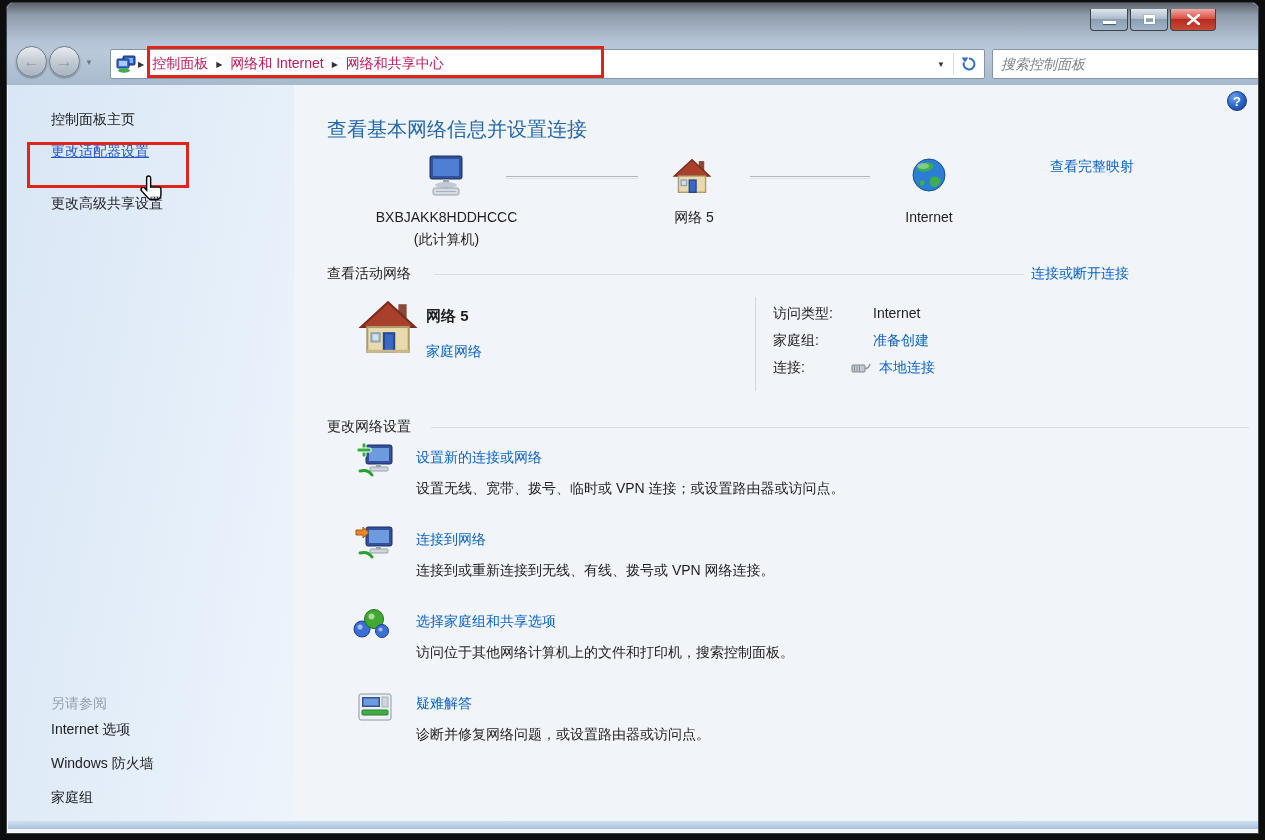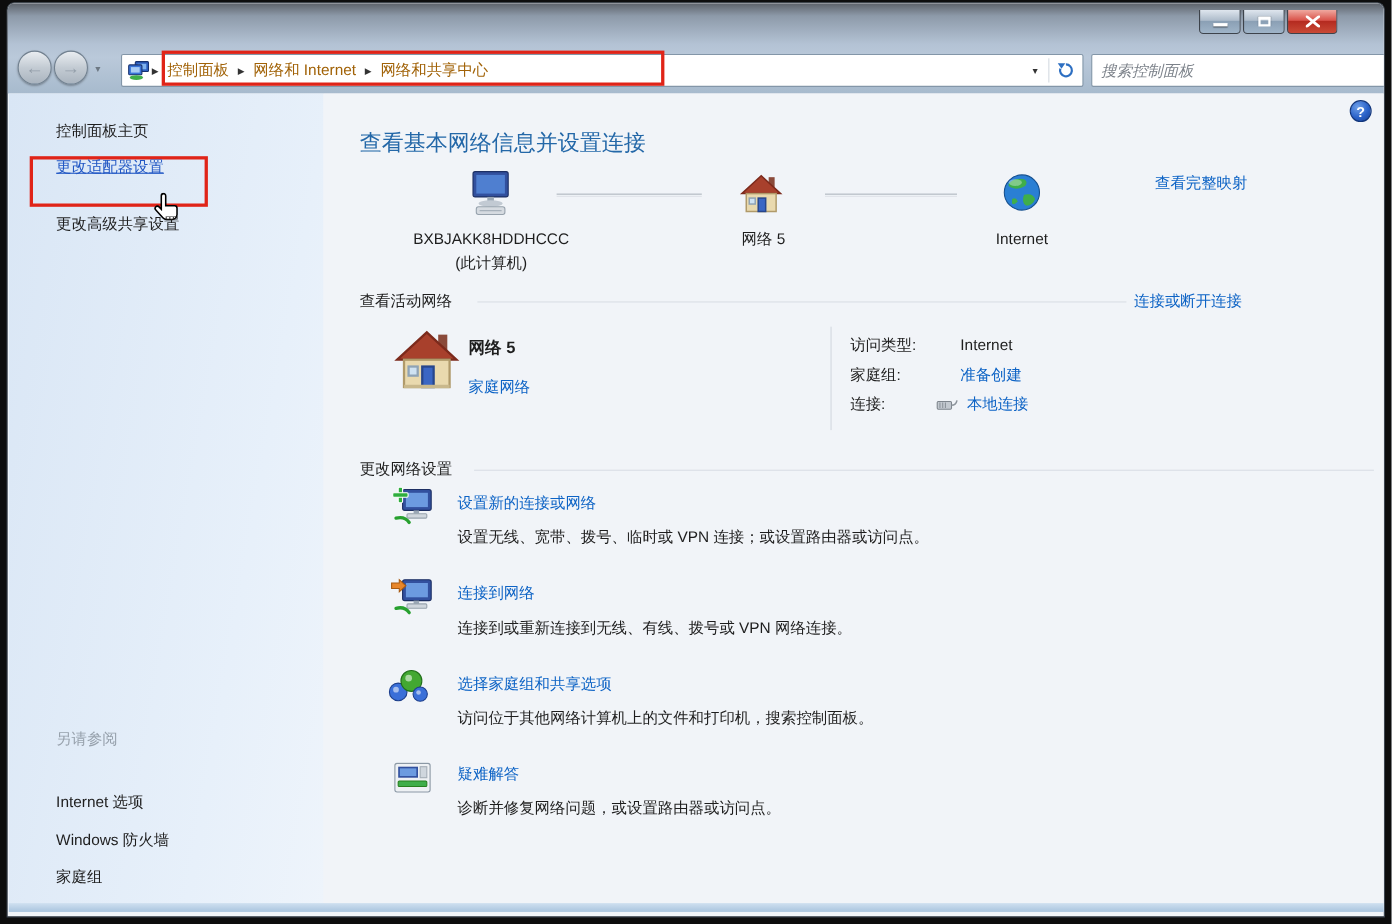--- a/index.html
+++ b/index.html
@@ -28,21 +28,21 @@
   .navbtn { position:absolute; width:31px; height:31px; border-radius:50%;
     background:linear-gradient(#e9edf1,#c3cbd3 50%,#aab4bf); border:1px solid #71808f;
     box-shadow:0 1px 2px rgba(0,0,0,.35); color:#939ea9; font-size:17px; font-weight:bold;
     display:flex; align-items:center; justify-content:center; }
   .navcaret { position:absolute; color:#6d7883; font-size:8px; }
 
   
   .addrbar { position:absolute; left:103px; top:46px; width:875px; height:30px;
     background:#fff; border:1px solid #8396a8; border-radius:2px; display:flex; align-items:center; }
   .addr-sep { width:1px; height:22px; background:#d5dbe1; }
-  .crumb { font-size:14px; color:#a16207; padding:0 6px; white-space:nowrap; }
+  .crumb { font-size:14px; color:#be185d; padding:0 6px; white-space:nowrap; }
   .crumb-arrow { font-size:8px; color:#333; padding:0 2px; }
   .searchbar { position:absolute; left:985px; top:46px; width:300px; height:30px;
     background:#fff; border:1px solid #8396a8; border-radius:2px; display:flex; align-items:center; }
   .searchbar input { flex:1; border:none; outline:none; font-size:14px; padding:0 8px;
     font-family:"Liberation Sans","DejaVu Sans",sans-serif; background:transparent; color:#333; }
   .searchbar input::placeholder { font-style:italic; color:#7c828a; }
 
   
   .content { position:absolute; left:1px; top:82px; width:1251px; height:744px; }
   .sidebar { position:absolute; left:0; top:0; width:286px; height:100%;
@@ -133,21 +133,21 @@
   <div class="content">
     <div class="sidebar">
       <div class="abs side-link" style="left:43px; top:26px;">控制面板主页</div>
       <div class="redbox" style="left:19px; top:57px; width:162px; height:46px;"></div>
       <div class="abs side-link blue" style="left:43px; top:58px;">更改适配器设置</div>
       <svg class="abs" style="left:130px; top:90px;" width="26" height="28" viewBox="0 0 22 22">
         <path d="M9 0 C8 0 7.3 0.8 7.3 1.8 L7.3 12 L5.6 10.2 C4.9 9.5 3.8 9.4 3.1 10.1 C2.4 10.8 2.4 11.9 3.1 12.6 L8.5 18.6 C9.2 19.4 10.3 19.9 11.4 19.9 L15.6 19.9 C17.7 19.9 19.4 18.2 19.4 16.1 L19.4 11.2 C19.4 10.2 18.6 9.4 17.6 9.4 L10.7 9.4 L10.7 1.8 C10.7 0.8 10 0 9 0 Z" fill="#fff" stroke="#000" stroke-width="1.2"></path>
       </svg>
       <div class="abs side-link" style="left:43px; top:110px;">更改高级共享设置</div>
 
-      <div class="abs side-head" style="left:43px; top:578px;">另请参阅</div>
+      <div class="abs side-head" style="left:43px; top:610px;">另请参阅</div>
       <div class="abs side-link" style="left:43px; top:636px;">Internet 选项</div>
       <div class="abs side-link" style="left:43px; top:670px;">Windows 防火墙</div>
       <div class="abs side-link" style="left:43px; top:704px;">家庭组</div>
     </div>
 
     <div class="mainpane">
       <div class="help-circle" style="right:12px; top:6px;">?</div>
 
       <h1 class="page-title abs" style="left:33px; top:31px;">查看基本网络信息并设置连接</h1>
 

